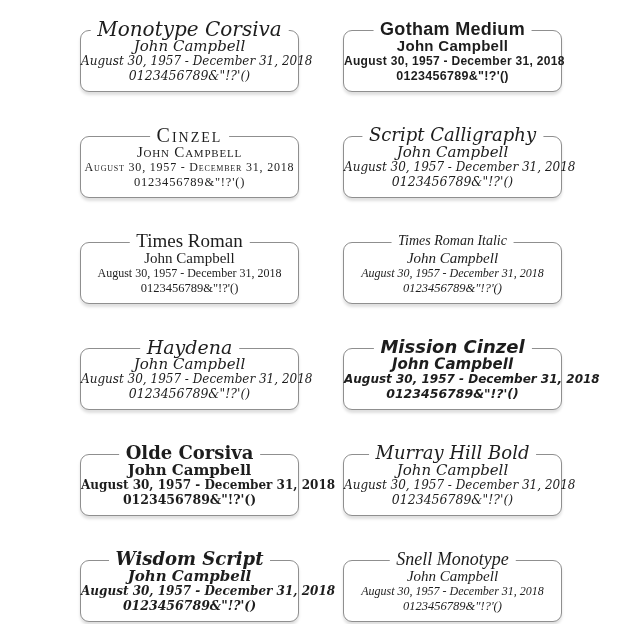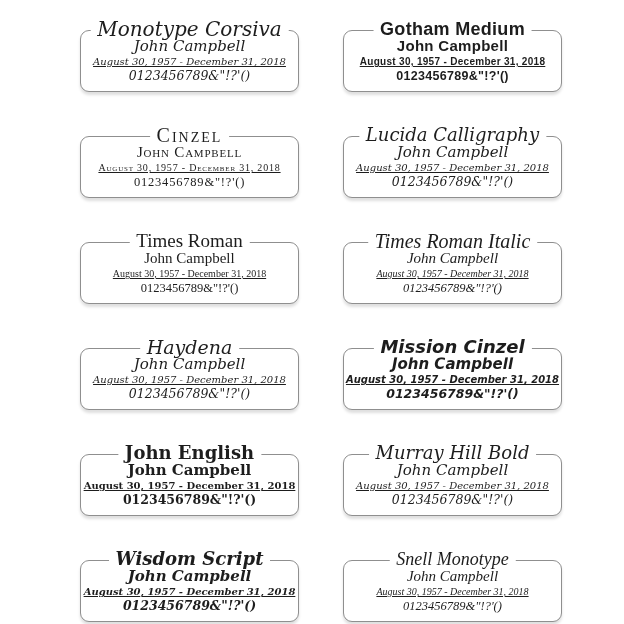--- a/index.html
+++ b/index.html
@@ -17,37 +17,37 @@
     box-shadow:0 3px 3px rgba(0,0,0,0.13);
     text-align:center;
   }
   .title{
     position:absolute;top:0;left:50%;transform:translate(-50%,-58%);
     background:#ffffff;padding:0 7px;white-space:nowrap;
     font-size:18px;line-height:20px;
   }
   .body{padding-top:6px;}
   .name{font-size:15px;line-height:18px;white-space:nowrap;}
-  .dates{font-size:10px;line-height:13px;white-space:nowrap;text-decoration:underline;}
+  .dates{font-size:12px;line-height:13px;white-space:nowrap;}
   .chars{font-size:12.5px;line-height:16px;white-space:nowrap;}
 
   
   .f-corsiva{font-family:"DejaVu Serif",serif;font-style:italic;}
   .f-corsiva .title{font-size:20px;}
   .f-gotham{font-family:"Liberation Sans",sans-serif;font-weight:700;letter-spacing:0.3px;}
   .f-gotham .title{font-size:18px;}
   .f-cinzel{font-family:"Liberation Serif",serif;font-variant:small-caps;letter-spacing:0.8px;}
   .f-cinzel .title{font-size:20px;letter-spacing:2px;}
   .f-cinzel .name{font-size:15px;}
   .f-lucida{font-family:"DejaVu Serif",serif;font-style:italic;}
   .f-lucida .title{font-size:18px;}
   .f-times{font-family:"Liberation Serif",serif;}
   .f-times .title{font-size:19px;}
   .f-times-italic{font-family:"Liberation Serif",serif;font-style:italic;}
-  .f-times-italic .title{font-size:20px;}
+  .f-times-italic .title{font-size:14px;}
   .f-haydena{font-family:"DejaVu Serif",serif;font-style:italic;}
   .f-haydena .title{font-size:19px;}
   .f-mission{font-family:"DejaVu Sans",sans-serif;font-style:italic;font-weight:700;}
   .f-mission .title{font-size:18px;}
   .f-olde-english{font-family:"DejaVu Serif",serif;font-weight:700;}
   .f-olde-english .title{font-size:18px;}
   .f-murray-hill{font-family:"DejaVu Serif",serif;font-style:italic;}
   .f-murray-hill .title{font-size:18px;}
   .f-wisdom{font-family:"DejaVu Serif",serif;font-style:italic;font-weight:700;}
   .f-wisdom .title{font-size:18px;}
@@ -79,21 +79,21 @@
   <div class="card f-cinzel">
     <span class="title">Cinzel</span>
     <div class="body">
       <div class="name">John Campbell</div>
       <div class="dates">August 30, 1957 - December 31, 2018</div>
       <div class="chars">0123456789&amp;"!?'()</div>
     </div>
   </div>
 
   <div class="card f-lucida">
-    <span class="title">Lucida Calligraphy</span>
+    <span class="title">Script Calligraphy</span>
     <div class="body">
       <div class="name">John Campbell</div>
       <div class="dates">August 30, 1957 - December 31, 2018</div>
       <div class="chars">0123456789&amp;"!?'()</div>
     </div>
   </div>
 
   <div class="card f-times">
     <span class="title">Times Roman</span>
     <div class="body">
@@ -124,21 +124,21 @@
   <div class="card f-mission">
     <span class="title">Mission Cinzel</span>
     <div class="body">
       <div class="name">John Campbell</div>
       <div class="dates">August 30, 1957 - December 31, 2018</div>
       <div class="chars">0123456789&amp;"!?'()</div>
     </div>
   </div>
 
   <div class="card f-olde-english">
-    <span class="title">John English</span>
+    <span class="title">Olde Corsiva</span>
     <div class="body">
       <div class="name">John Campbell</div>
       <div class="dates">August 30, 1957 - December 31, 2018</div>
       <div class="chars">0123456789&amp;"!?'()</div>
     </div>
   </div>
 
   <div class="card f-murray-hill">
     <span class="title">Murray Hill Bold</span>
     <div class="body">

